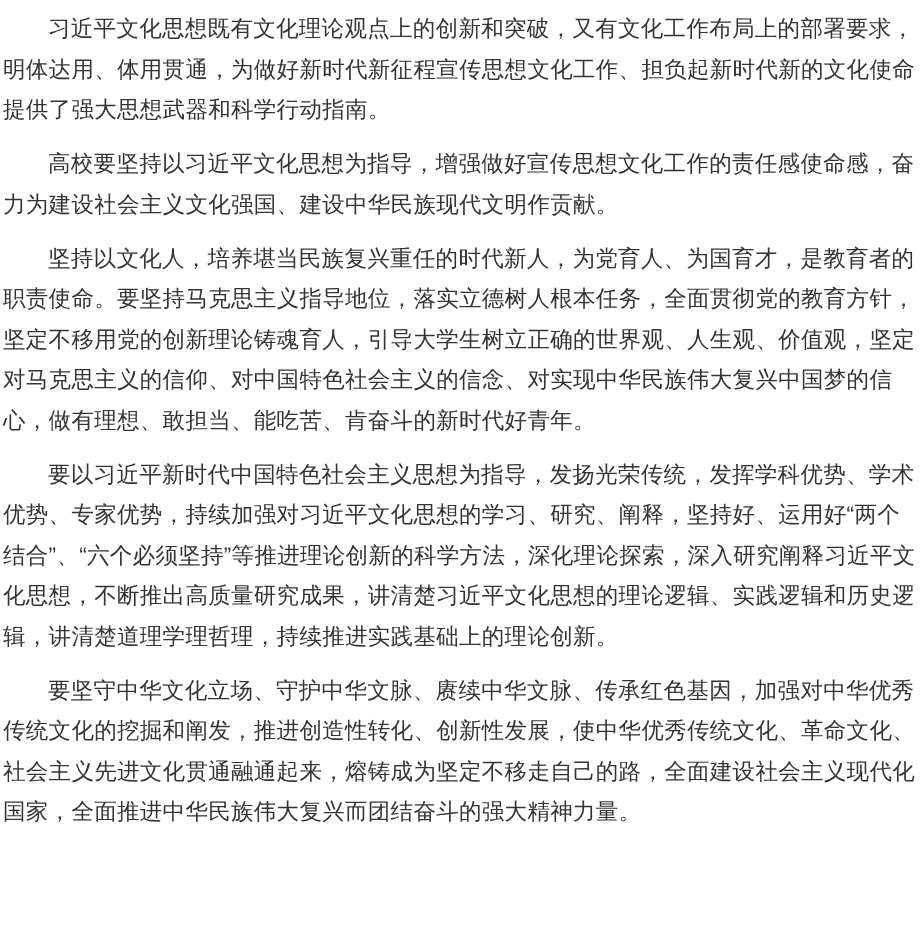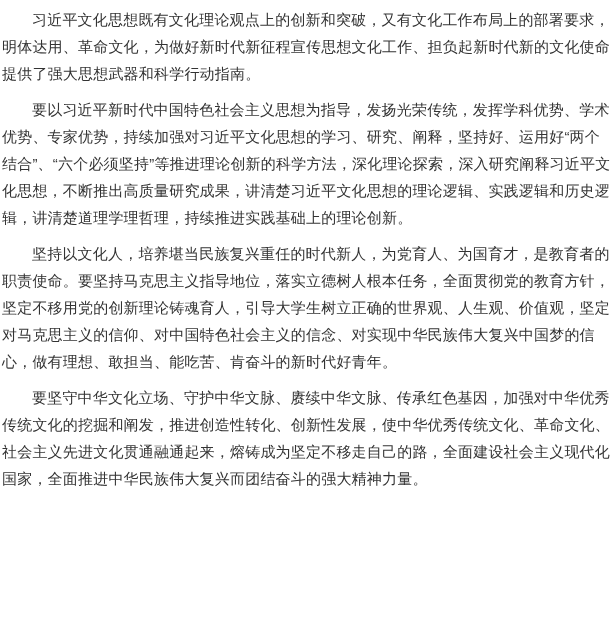--- a/index.html
+++ b/index.html
@@ -29,18 +29,19 @@
   }
   .title {
     font-weight: normal;
   }
 </style>
 </head>
 <body>
 
 <div class="page">
   <div id="article-body">
-      <p class="line">习近平文化思想既有文化理论观点上的创新和突破，又有文化工作布局上的部署要求，明体达用、革命文化，为做好新时代新征程宣传思想文化工作、担负起新时代新的文化使命提供了强大思想武器和科学行动指南。</p>
+      <p class="line">习近平文化思想既有文化理论观点上的创新和突破，又有文化工作布局上的部署要求，明体达用、体用贯通，为做好新时代新征程宣传思想文化工作、担负起新时代新的文化使命提供了强大思想武器和科学行动指南。</p>
+      <p class="line">高校要坚持以习近平文化思想为指导，增强做好宣传思想文化工作的责任感使命感，奋力为建设社会主义文化强国、建设中华民族现代文明作贡献。</p>
+      <p class="line">坚持以文化人，培养堪当民族复兴重任的时代新人，为党育人、为国育才，是教育者的职责使命。要坚持马克思主义指导地位，落实立德树人根本任务，全面贯彻党的教育方针，坚定不移用党的创新理论铸魂育人，引导大学生树立正确的世界观、人生观、价值观，坚定对马克思主义的信仰、对中国特色社会主义的信念、对实现中华民族伟大复兴中国梦的信心，做有理想、敢担当、能吃苦、肯奋斗的新时代好青年。</p>
       <p class="line">要以习近平新时代中国特色社会主义思想为指导，发扬光荣传统，发挥学科优势、学术优势、专家优势，持续加强对习近平文化思想的学习、研究、阐释，坚持好、运用好“两个结合”、“六个必须坚持”等推进理论创新的科学方法，深化理论探索，深入研究阐释习近平文化思想，不断推出高质量研究成果，讲清楚习近平文化思想的理论逻辑、实践逻辑和历史逻辑，讲清楚道理学理哲理，持续推进实践基础上的理论创新。</p>
-      <p class="line">坚持以文化人，培养堪当民族复兴重任的时代新人，为党育人、为国育才，是教育者的职责使命。要坚持马克思主义指导地位，落实立德树人根本任务，全面贯彻党的教育方针，坚定不移用党的创新理论铸魂育人，引导大学生树立正确的世界观、人生观、价值观，坚定对马克思主义的信仰、对中国特色社会主义的信念、对实现中华民族伟大复兴中国梦的信心，做有理想、敢担当、能吃苦、肯奋斗的新时代好青年。</p>
       <p class="line">要坚守中华文化立场、守护中华文脉、赓续中华文脉、传承红色基因，加强对中华优秀传统文化的挖掘和阐发，推进创造性转化、创新性发展，使中华优秀传统文化、革命文化、社会主义先进文化贯通融通起来，熔铸成为坚定不移走自己的路，全面建设社会主义现代化国家，全面推进中华民族伟大复兴而团结奋斗的强大精神力量。</p>
     </div>
 </div>
 
 </body></html>

